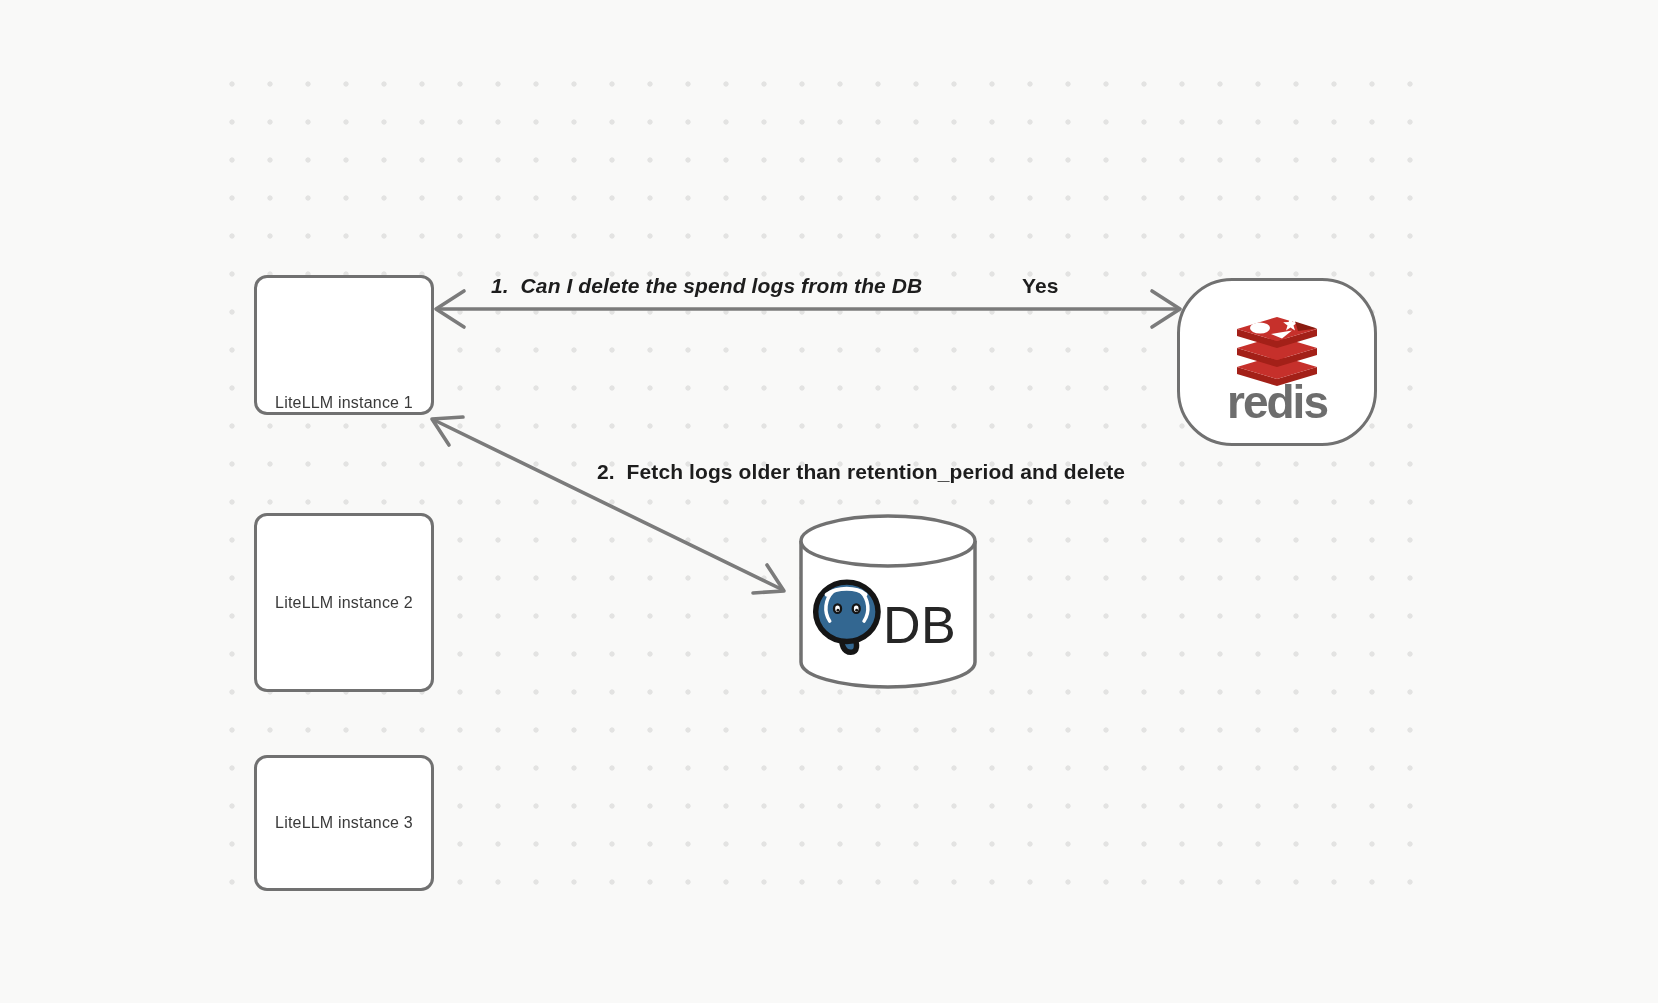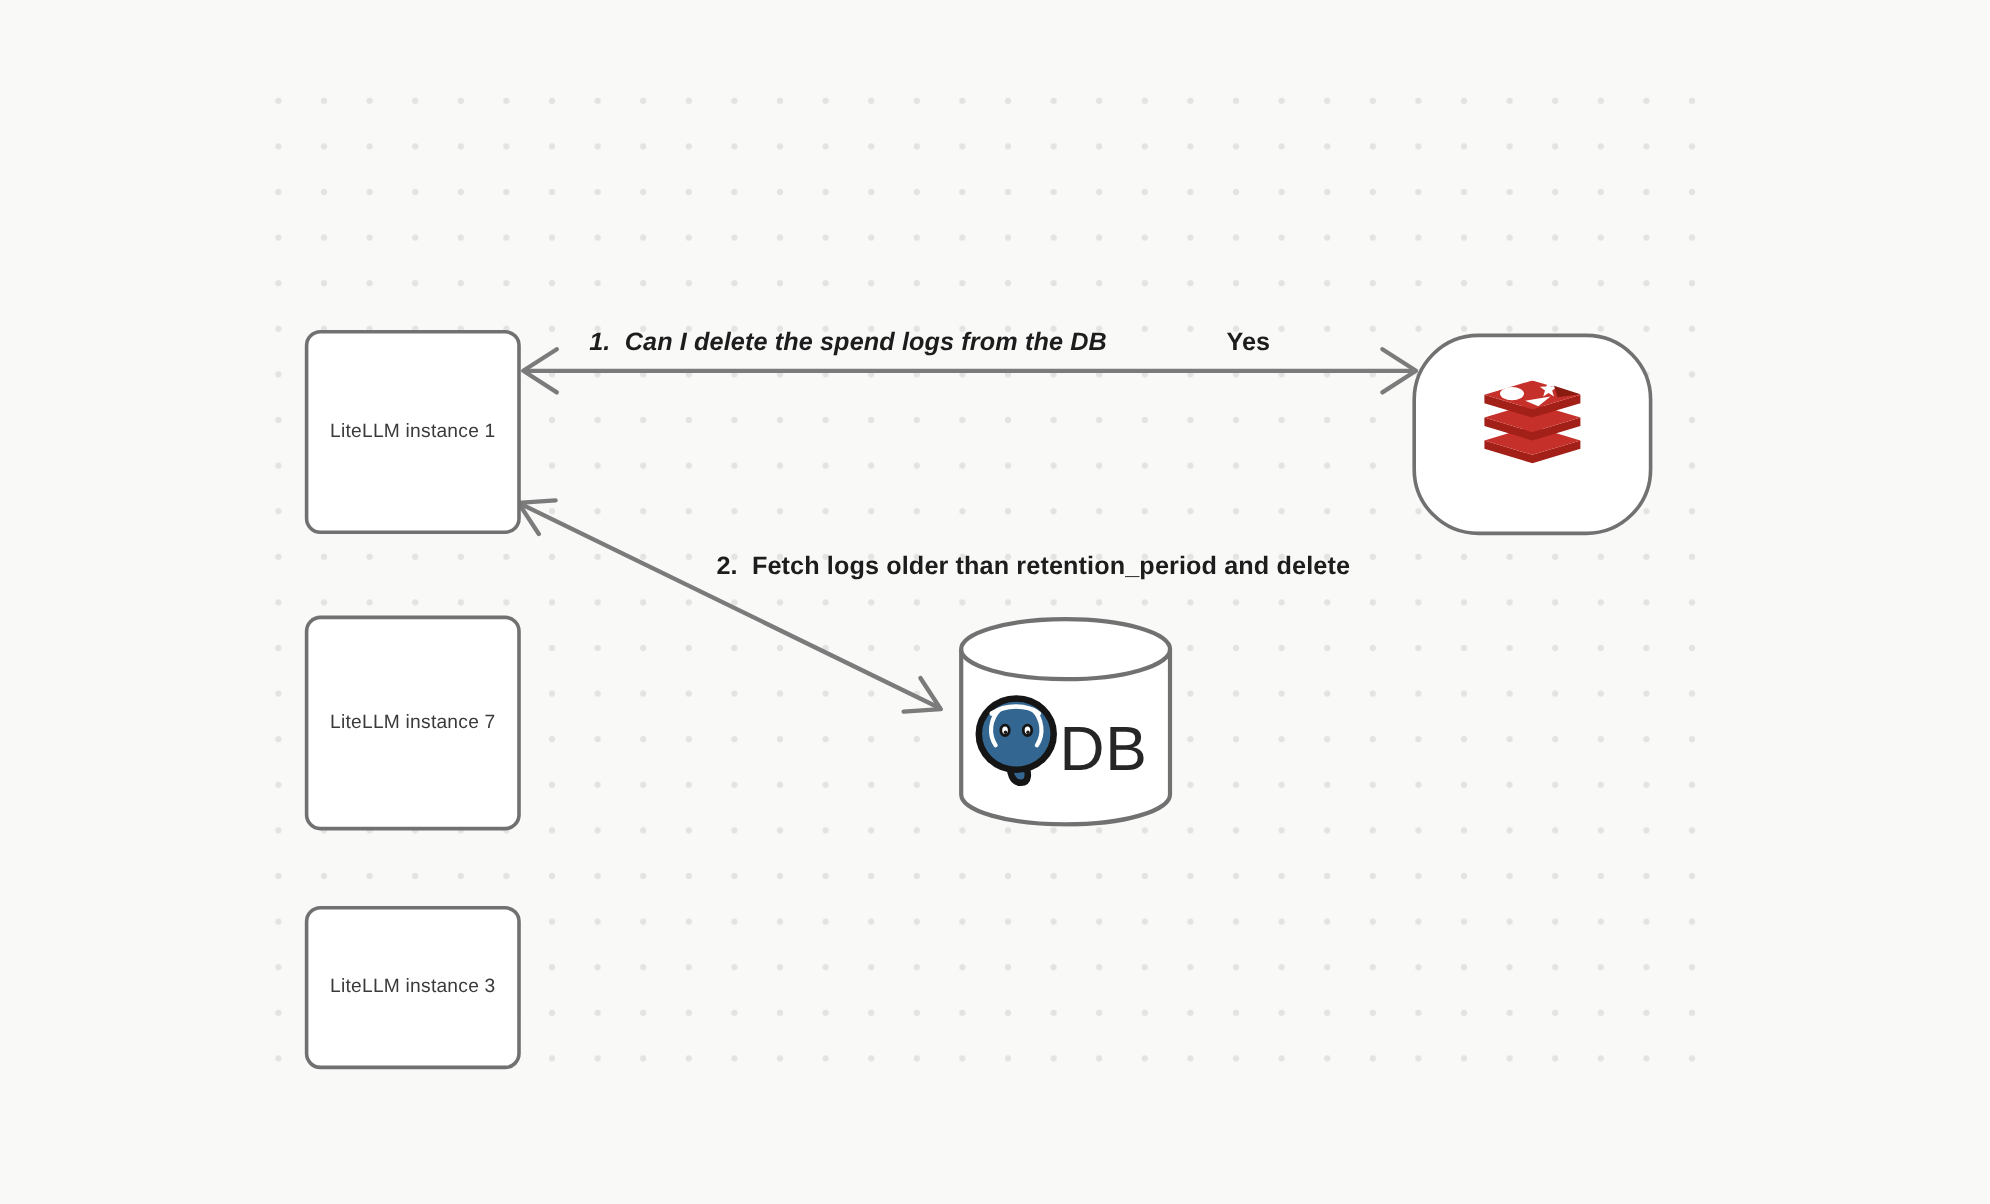--- a/index.html
+++ b/index.html
@@ -59,25 +59,25 @@
       <path d="M464 291 L436 309 L464 327"></path>
       <path d="M1152 291 L1180 309 L1152 327"></path>
     </g>
     <g class="arrow">
       <path d="M434 420 L783 590"></path>
       <path d="M463 417 L432 419 L449 445"></path>
       <path d="M753 593 L784 591 L767 565"></path>
     </g>
   </svg>
 
-  <div class="instance-box" style="top:275px;height:170px;">
+  <div class="instance-box" style="top:275px;height:140px;align-items:flex-end;">
     <span>LiteLLM instance 1</span>
   </div>
   <div class="instance-box" style="top:513px;height:179px;">
-    <span>LiteLLM instance 7</span>
+    <span>LiteLLM instance 2</span>
   </div>
   <div class="instance-box" style="top:755px;height:136px;">
     <span>LiteLLM instance 3</span>
   </div>
 
   <div class="edge-label" style="left:491px;top:274px;font-style:italic;">1.  Can I delete the spend logs from the DB</div>
   <div class="edge-label" style="left:1022px;top:274px;">Yes</div>
   <div class="edge-label" style="left:576px;top:460px;margin-left:21px;">2.  Fetch logs older than retention_period and delete</div>
 
   <div class="redis-node">
@@ -90,20 +90,21 @@
       <polygon fill="var(--c-redis_red)" points="2,31 42,19 82,31 42,43"></polygon>
 
       <polygon fill="var(--c-redis_dark_red)" points="2,12 42,24 82,12 82,19 42,31 2,19"></polygon>
       <polygon fill="var(--c-redis_red)" points="2,12 42,0 82,12 42,24"></polygon>
 
       <ellipse fill="#ffffff" cx="25" cy="11" rx="10" ry="5.5"></ellipse>
       <polygon fill="#ffffff" points="55.5,0 57.4,5.1 62.8,5.2 58.5,8.4 60,13.5 55.5,10.4 51,13.5 52.5,8.4 48.2,5.2 53.6,5.1"></polygon>
       <polygon fill="#ffffff" points="36,17 57,13.5 47,21.5"></polygon>
       <polygon fill="var(--c-redis_notch_red)" points="60,4.5 82,11.5 63,14"></polygon>
     </svg>
+    <div class="redis-wordmark">redis</div>
   </div>
 
   <div class="db-node">
     <svg width="182" height="176" viewBox="0 0 182 176">
       <path class="cyl" d="M4 28 L4 149 A87 25 0 0 0 178 149 L178 28"></path>
       <ellipse class="cyl" cx="91" cy="28" rx="87" ry="25"></ellipse>
       <g transform="translate(14,66) scale(0.78)">
         <path d="M40 72 C 38 84 42 94 51 94 C 60 94 60 84 55 72 Z" fill="var(--c-postgres_blue)" stroke="#151515" stroke-width="7" stroke-linejoin="round"></path>
         <ellipse cx="46" cy="42" rx="40" ry="38" fill="var(--c-postgres_blue)" stroke="#151515" stroke-width="7"></ellipse>
         <path d="M20 20 C 34 10 58 10 70 20" fill="none" stroke="#ffffff" stroke-width="5" stroke-linecap="round"></path>

